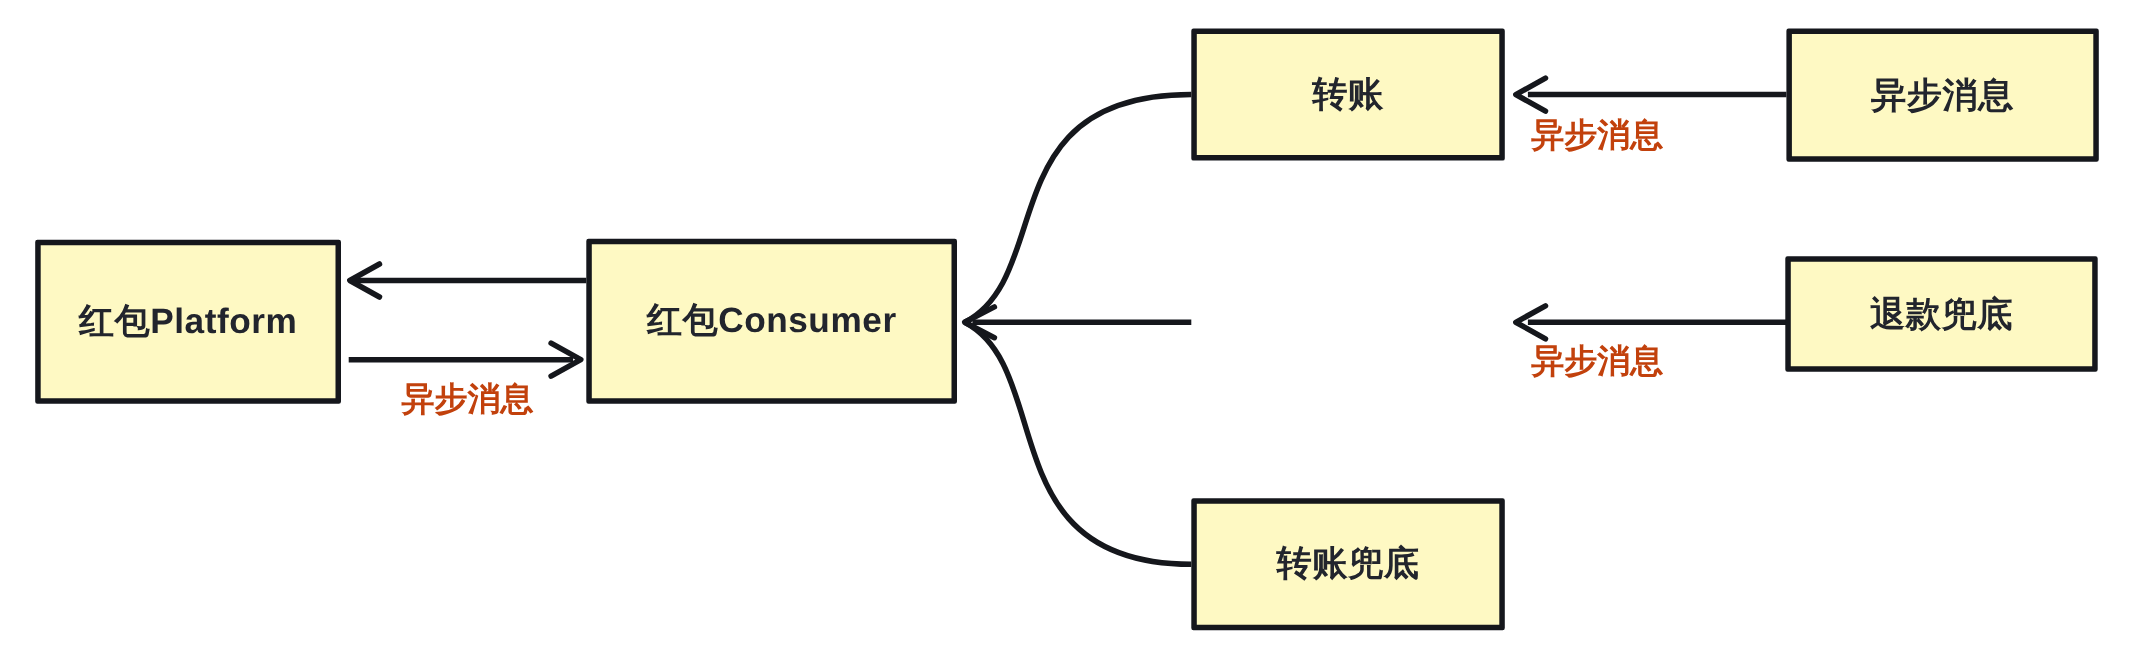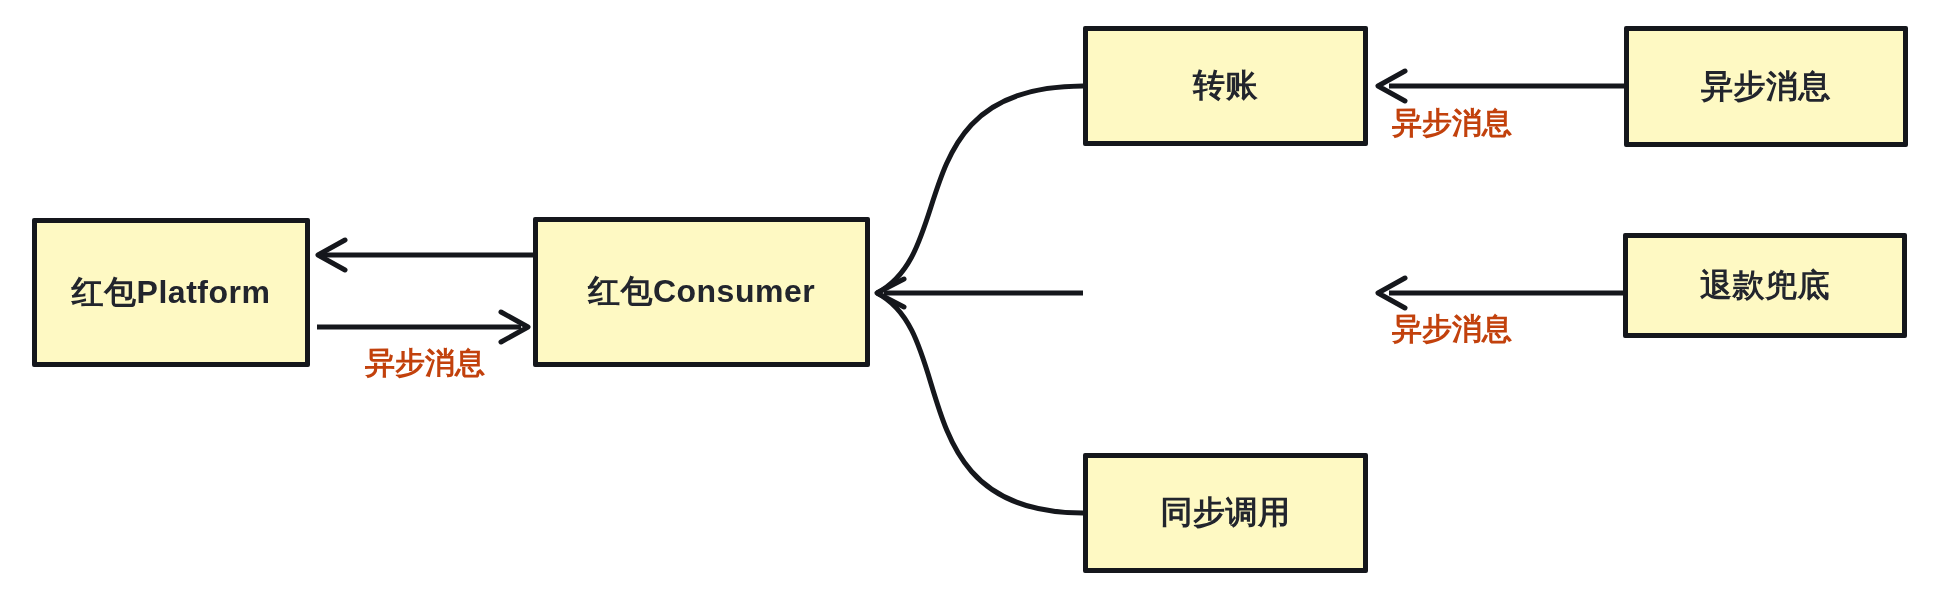--- a/index.html
+++ b/index.html
@@ -106,21 +106,21 @@
   <div class="node n-consumer">
     <span class="node-label">红包Consumer</span>
   </div>
 
   <div class="node n-transfer">
     <span class="node-label">转账</span>
   </div>
 
 
   <div class="node n-transaction">
-    <span class="node-label">同步调用</span>
+    <span class="node-label">转账兜底</span>
   </div>
 
   <div class="node n-transfer-fallback">
     <span class="node-label">异步消息</span>
   </div>
 
   <div class="node n-refund-fallback">
     <span class="node-label">退款兜底</span>
   </div>
 

